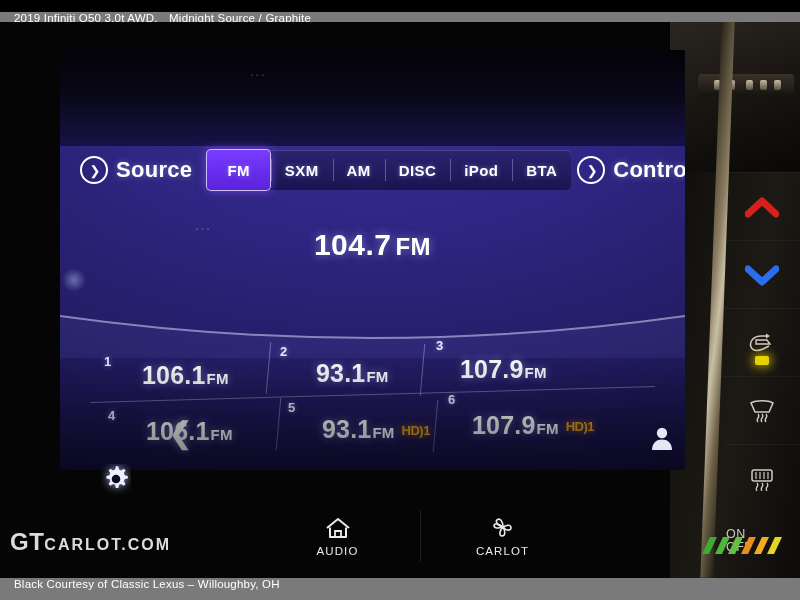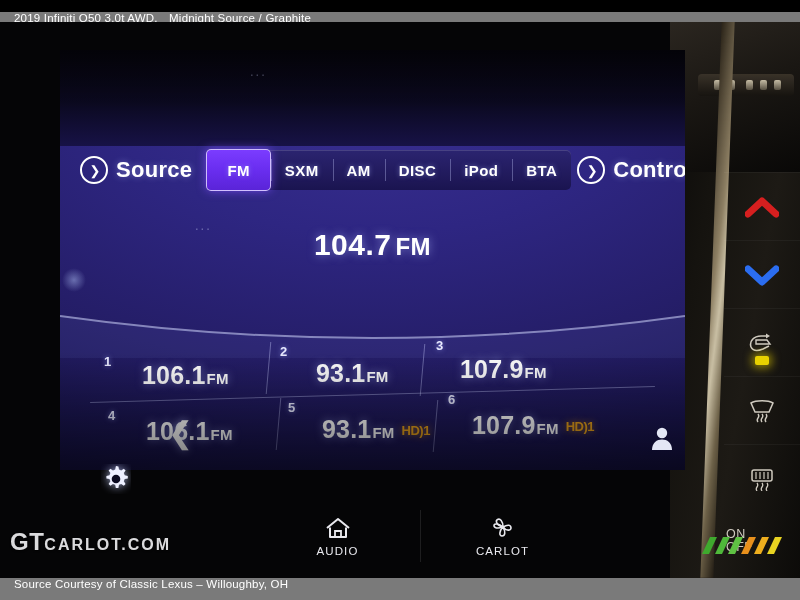--- a/index.html
+++ b/index.html
@@ -345,16 +345,16 @@
           <path d="M45 17 L53 0 L60 0 L52 17 Z" fill="#e8901c"></path>
           <path d="M58 17 L66 0 L73 0 L65 17 Z" fill="#eeae1e"></path>
           <path d="M71 17 L79 0 L86 0 L78 17 Z" fill="#e8d321"></path>
         </g>
       </svg>
     </div>
 
   </div>
 
   <div class="capbar" id="cap-bottom">
-    <span>Source Courtesy of Classic Lexus – Willoughby, OH</span>
+    <span>Black Courtesy of Classic Lexus – Willoughby, OH</span>
   </div>
 
 </div>
 
 </body></html>

